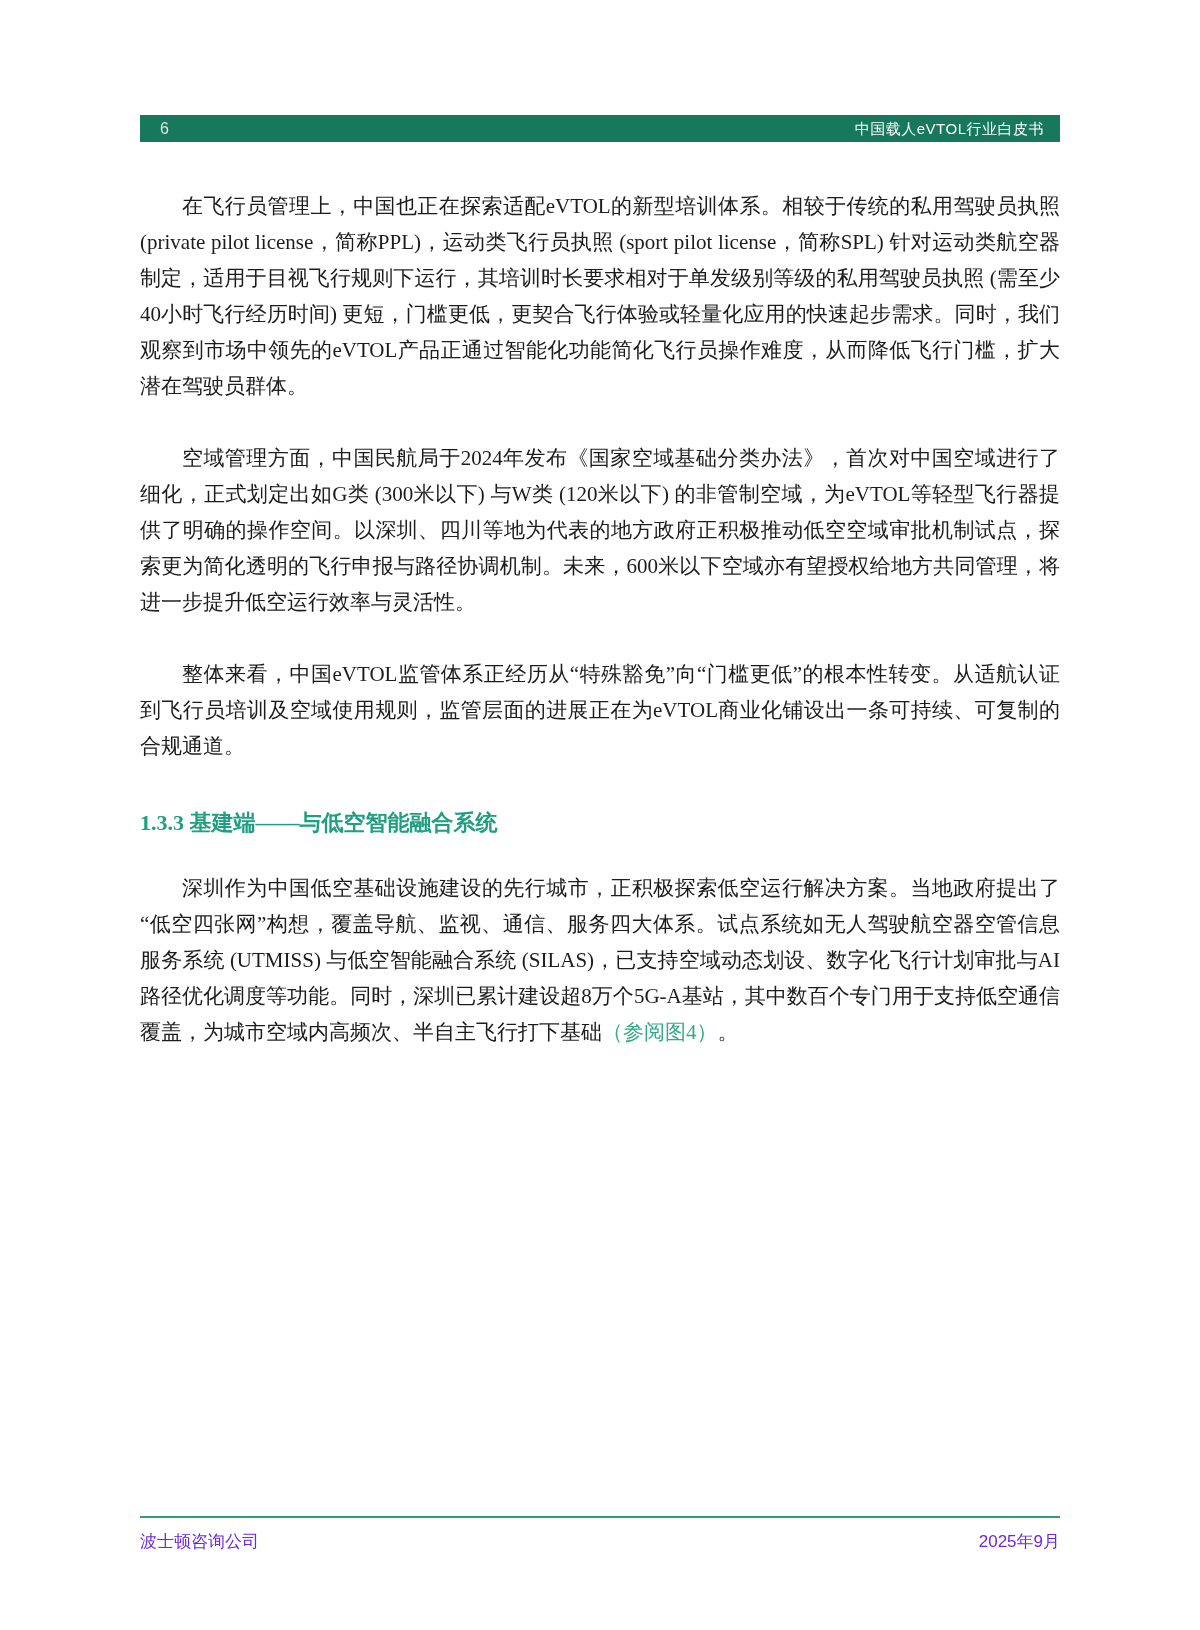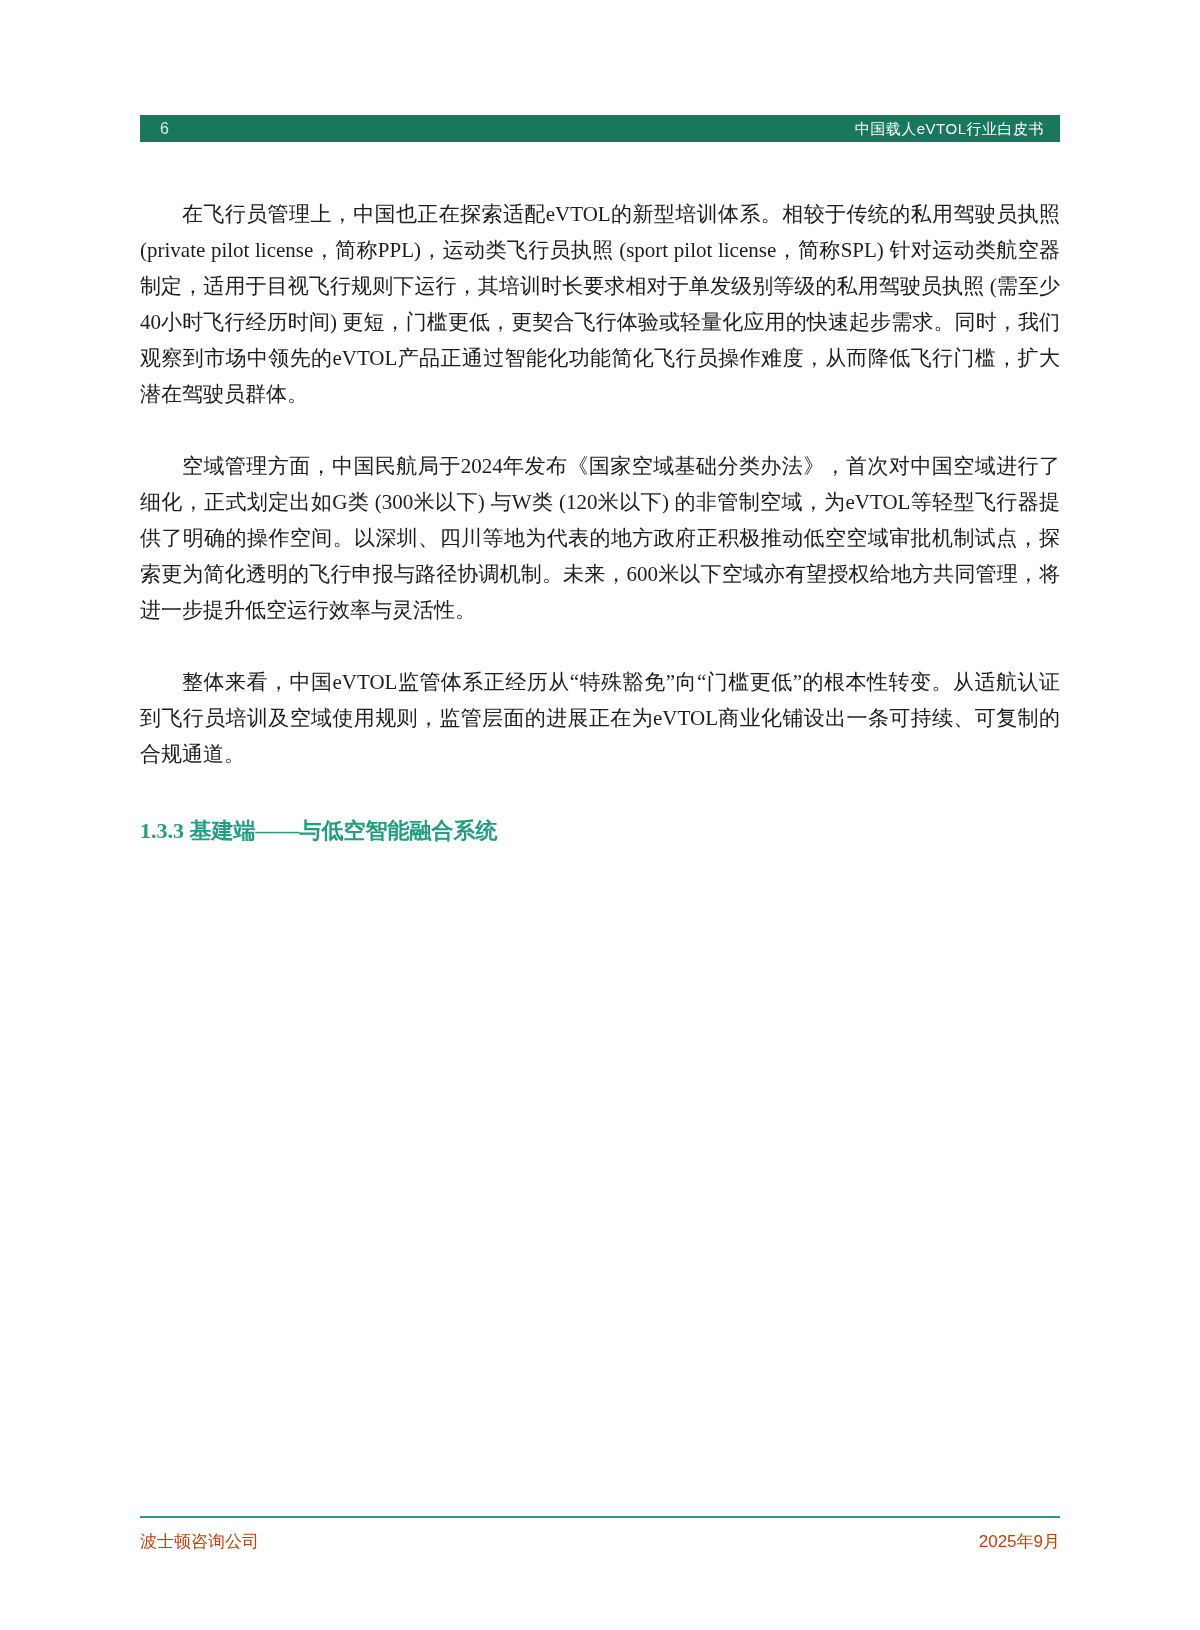--- a/index.html
+++ b/index.html
@@ -36,21 +36,21 @@
   }
   .doc-title {
     color: #ffffff;
     font-size: 15px;
     letter-spacing: 0.5px;
     line-height: 1;
   }
   .content {
     position: absolute;
     left: 140px;
-    top: 142px;
+    top: 134px;
     width: 920px;
     padding-top: 18px;
     color: #1C1C1C;
   }
   .content p {
     margin: 36px 0 0 0;
     font-size: 21px;
     line-height: 36px;
     text-align: justify;
     text-indent: 2em;
@@ -72,41 +72,42 @@
     left: 140px;
     top: 1516px;
     width: 920px;
     border-top: 2px solid var(--footer-line, #2E9B7A);
     padding-top: 12px;
     display: flex;
     justify-content: space-between;
     align-items: center;
     font-family: "Liberation Sans", "DejaVu Sans", sans-serif;
     font-size: 17px;
-    color: #c2410c;
+    color: #6d28d9;
   }
 </style>
 </head>
 <body>
 
 <div class="page">
 
   <div class="header-bar">
     <span class="page-num">6</span>
     <span class="doc-title">中国载人eVTOL行业白皮书</span>
   </div>
 
   <div class="content">
     <p>在飞行员管理上，中国也正在探索适配eVTOL的新型培训体系。相较于传统的私用驾驶员执照 (private pilot license，简称PPL)，运动类飞行员执照 (sport pilot license，简称SPL) 针对运动类航空器制定，适用于目视飞行规则下运行，其培训时长要求相对于单发级别等级的私用驾驶员执照 (需至少40小时飞行经历时间) 更短，门槛更低，更契合飞行体验或轻量化应用的快速起步需求。同时，我们观察到市场中领先的eVTOL产品正通过智能化功能简化飞行员操作难度，从而降低飞行门槛，扩大潜在驾驶员群体。</p>
     <p>空域管理方面，中国民航局于2024年发布《国家空域基础分类办法》，首次对中国空域进行了细化，正式划定出如G类 (300米以下) 与W类 (120米以下) 的非管制空域，为eVTOL等轻型飞行器提供了明确的操作空间。以深圳、四川等地为代表的地方政府正积极推动低空空域审批机制试点，探索更为简化透明的飞行申报与路径协调机制。未来，600米以下空域亦有望授权给地方共同管理，将进一步提升低空运行效率与灵活性。</p>
     <p>整体来看，中国eVTOL监管体系正经历从“特殊豁免”向“门槛更低”的根本性转变。从适航认证到飞行员培训及空域使用规则，监管层面的进展正在为eVTOL商业化铺设出一条可持续、可复制的合规通道。</p>
 
     <h3 class="section-heading">1.3.3 基建端——与低空智能融合系统</h3>
 
 
+    <p><span>深圳作为中国低空基础设施建设的先行城市，正积极探索低空运行解决方案。当地政府提出了“低空四张网”构想，覆盖导航、监视、通信、服务四大体系。试点系统如无人驾驶航空器空管信息服务系统 (UTMISS) 与低空智能融合系统 (SILAS)，已支持空域动态划设、数字化飞行计划审批与AI路径优化调度等功能。同时，深圳已累计建设超8万个5G-A基站，其中数百个专门用于支持低空通信覆盖，为城市空域内高频次、半自主飞行打下基础</span><a class="figure-ref">（参阅图4）</a><span>。</span></p>
   </div>
 
   <div class="footer">
     <span class="footer-company">波士顿咨询公司</span>
     <span class="footer-date">2025年9月</span>
   </div>
 
 </div>
 
 </body></html>

